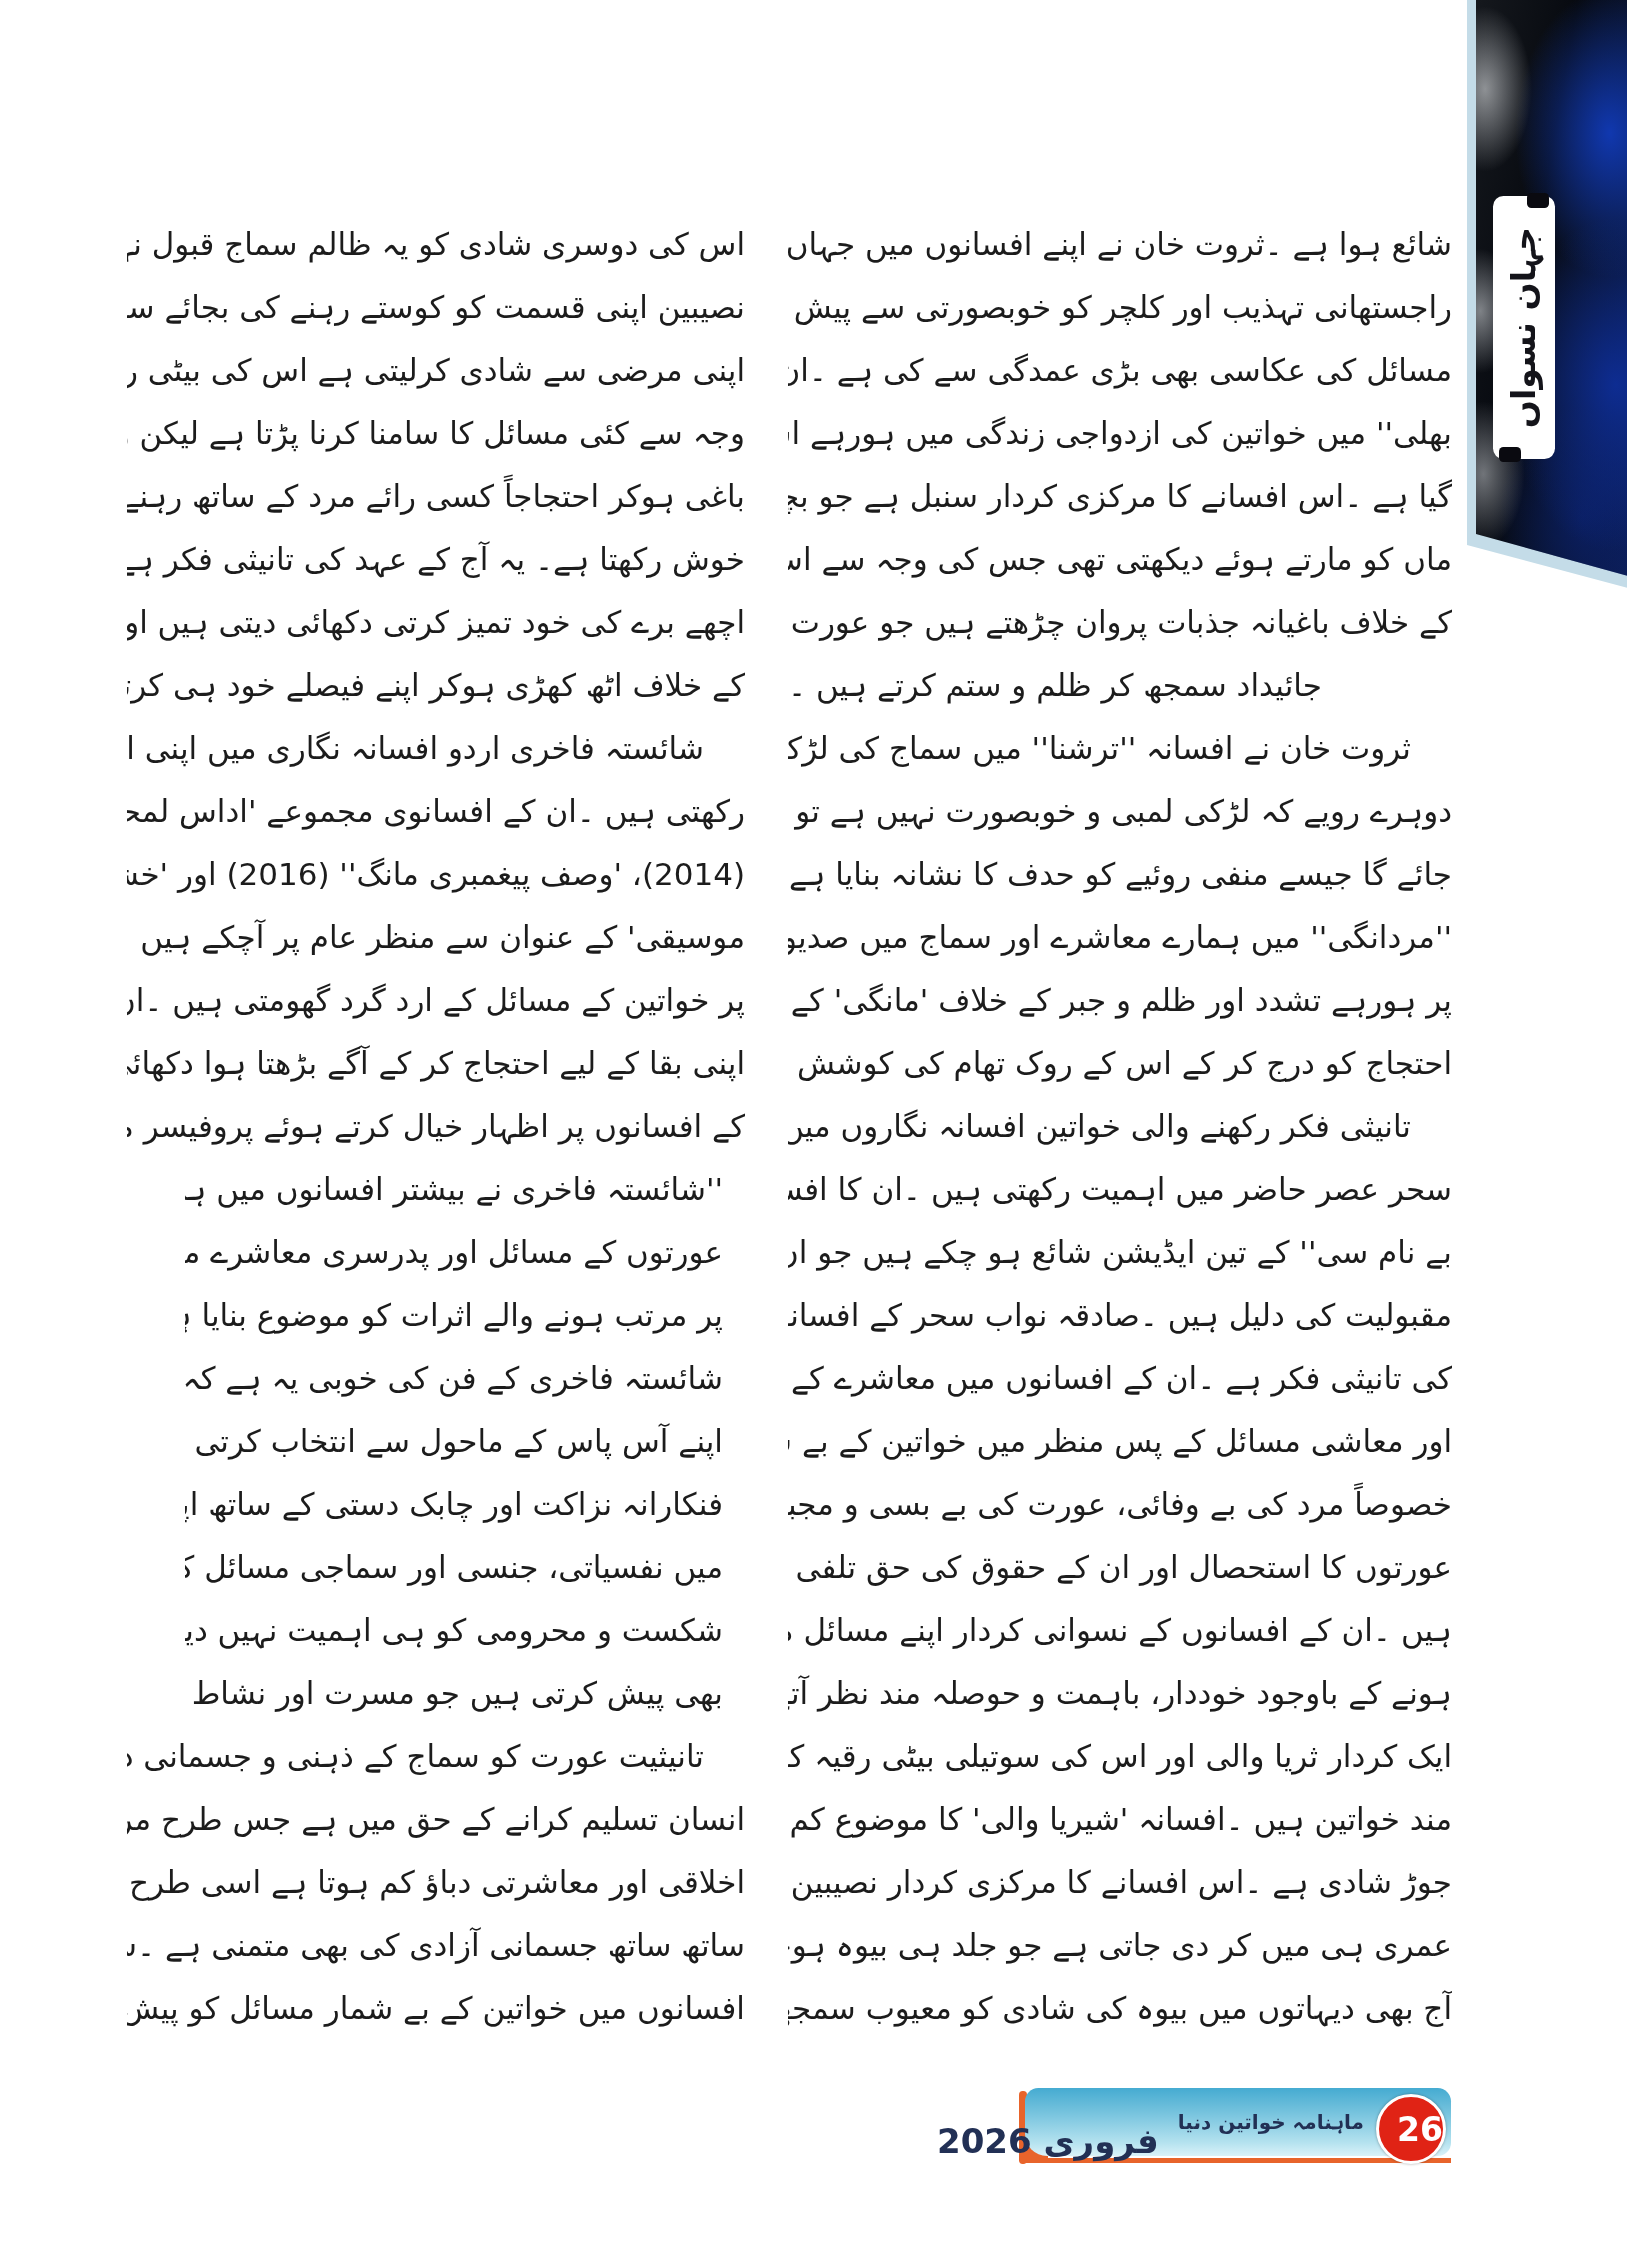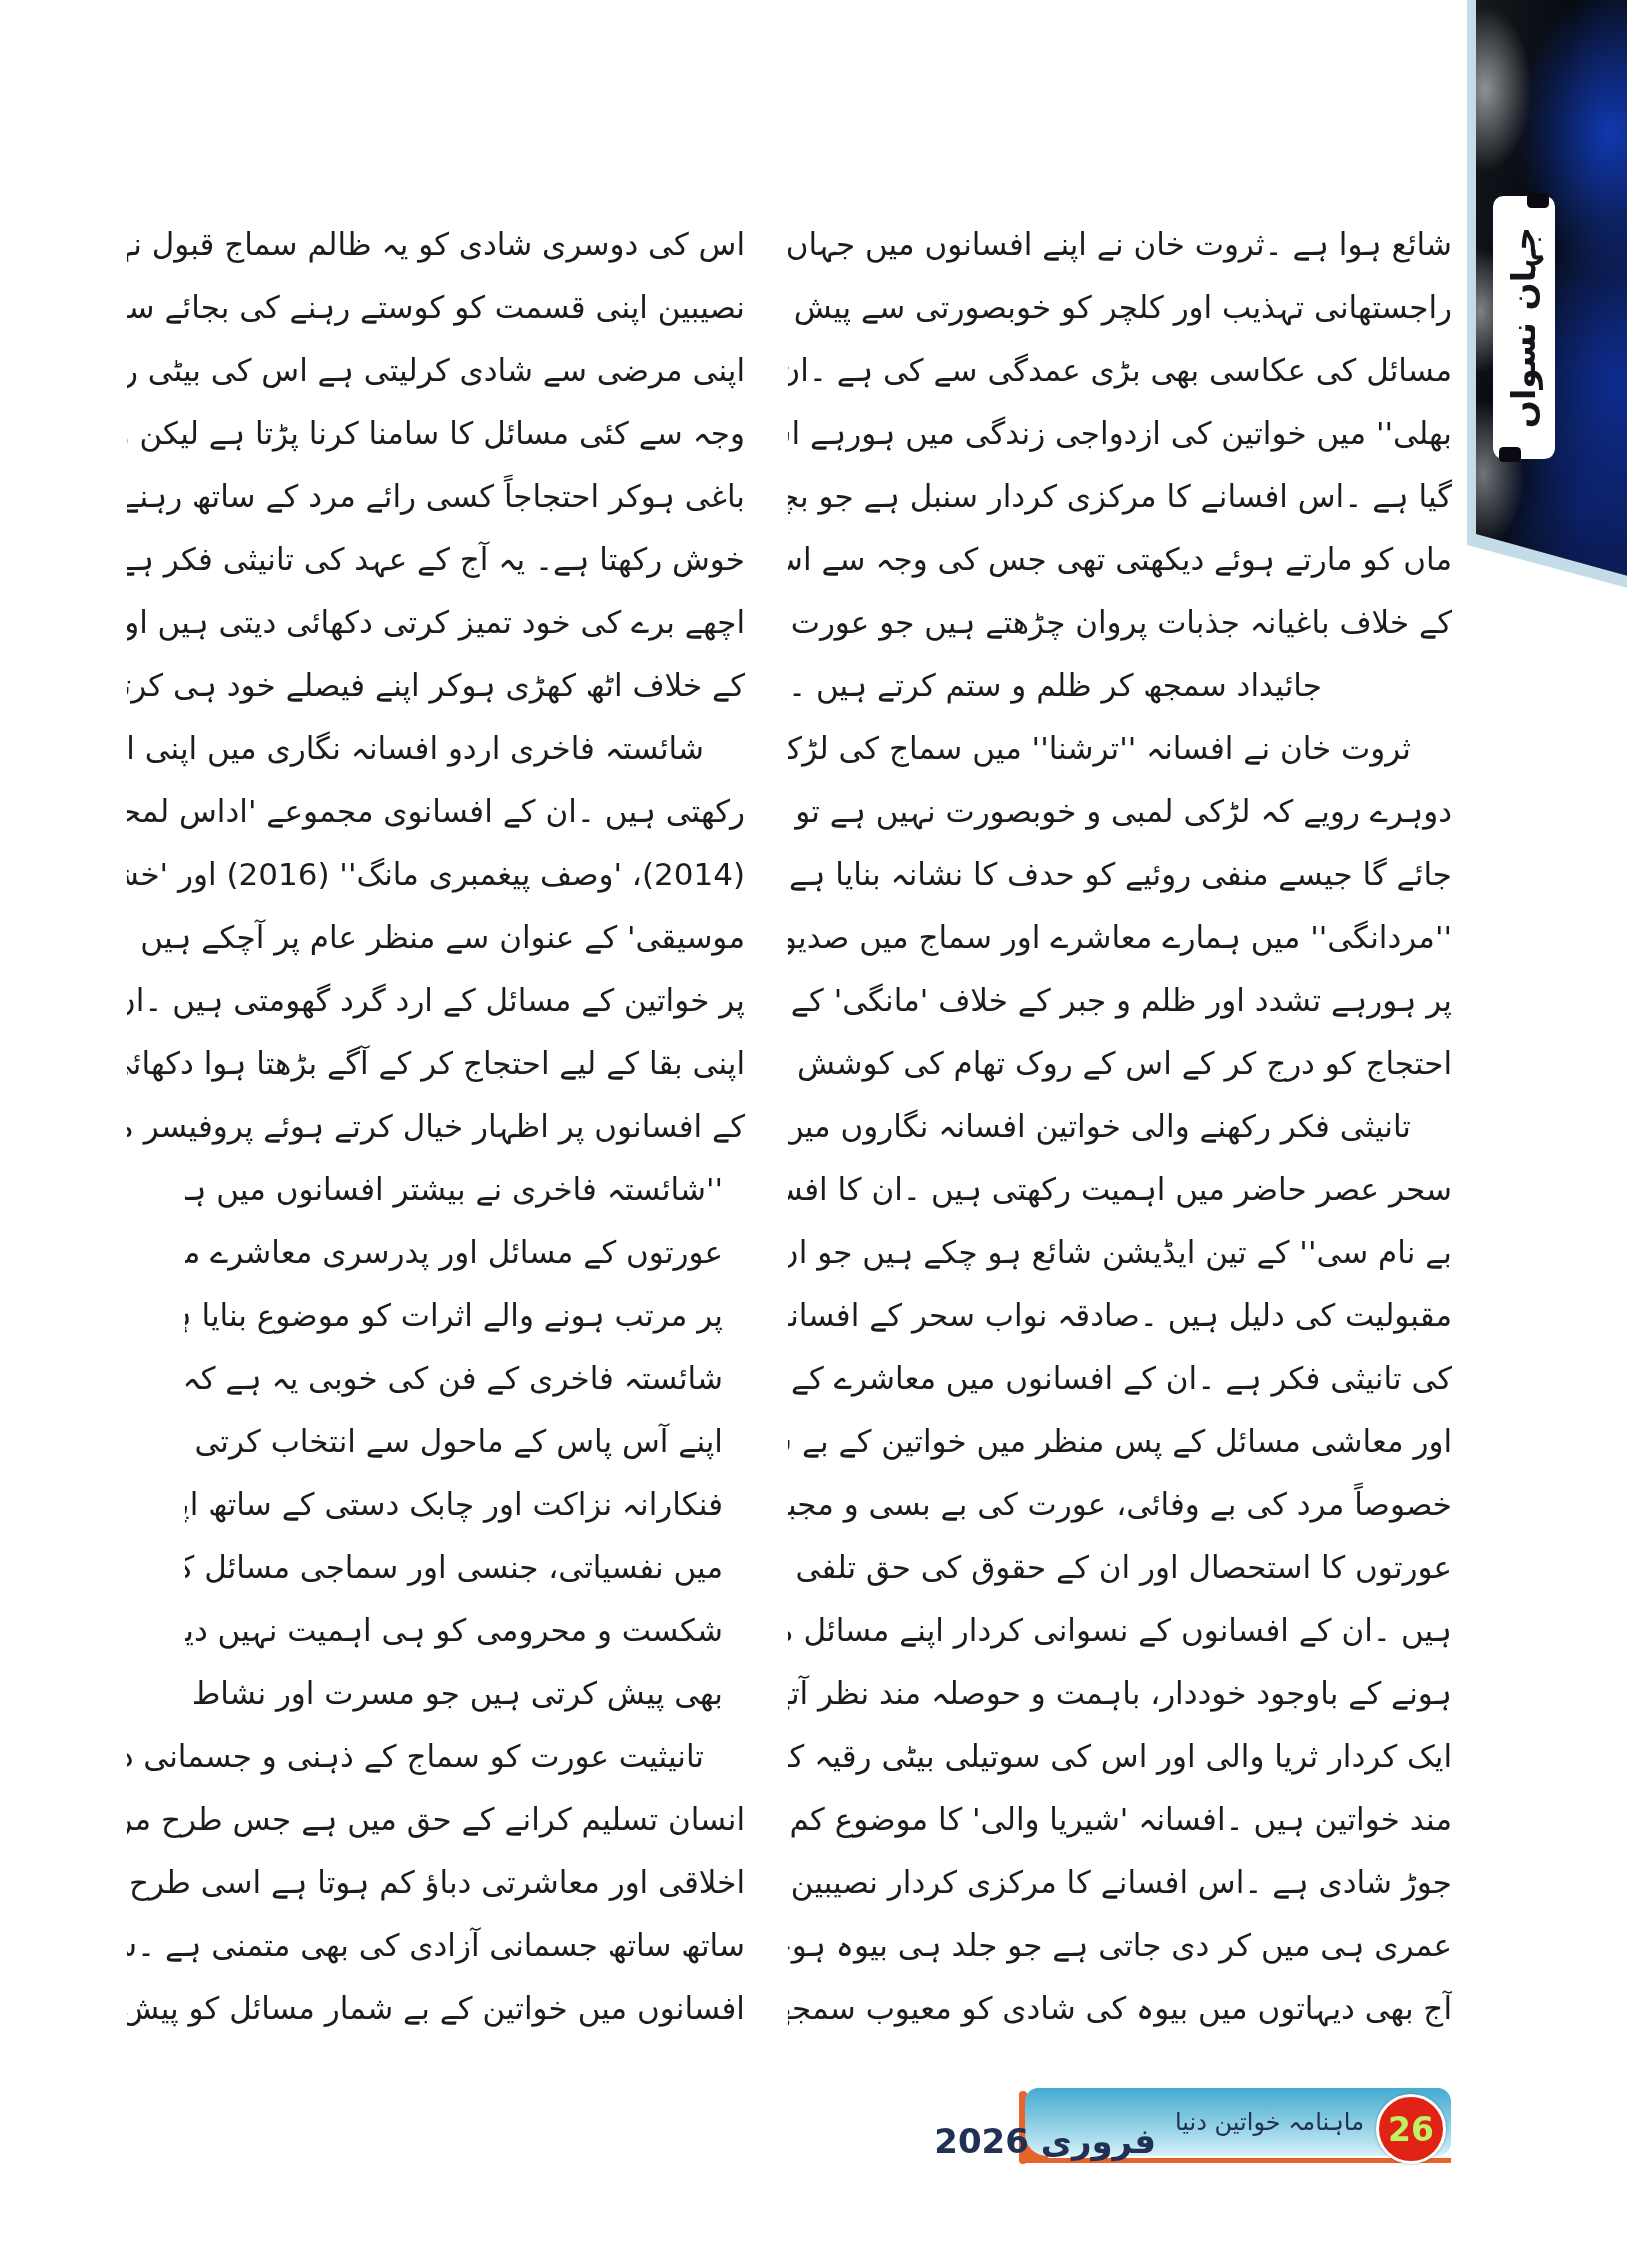--- a/index.html
+++ b/index.html
@@ -64,28 +64,28 @@
     background:var(--footer-accent,#e8642b);
   }
   .footer-bar{
     position:absolute;left:1025px;top:2088px;width:426px;height:68px;
     border-radius:13.3px 13.3px 13.3px 22px;
     background:linear-gradient(180deg,#45abd1 0%,#7ec7e0 42%,#b4e2ef 80%,#daf2f9 100%);
     display:flex;align-items:center;direction:rtl;
     padding-right:87px;box-sizing:border-box;gap:19px;
     color:var(--footer-navy,#223055);
   }
-  .footer-mag{font-size:24px;font-weight:400;white-space:nowrap;}
+  .footer-mag{font-size:20px;font-weight:700;white-space:nowrap;}
   .footer-issue{font-size:34px;font-weight:700;white-space:nowrap;letter-spacing:0.7px;margin-top:37px;}
   .badge{
     position:absolute;left:1376px;top:2094px;width:70px;height:70px;border-radius:50%;
     background:var(--badge-red,#e02315);border:3.7px solid #ffffff;box-sizing:border-box;
     box-shadow:0 0 3px rgba(0,0,0,.35);
-    display:flex;align-items:center;justify-content:center;
-    color:#bef264;font-size:33px;font-weight:700;
+    display:flex;align-items:center;justify-content:flex-end;
+    color:#ffffff;font-size:33px;font-weight:700;
   }
 </style>
 </head>
 <body>
 
 <div class="banner-light">
   <div class="banner-dark"></div>
 </div>
 <div class="plaque">
   <span class="plaque-notch top"></span>

